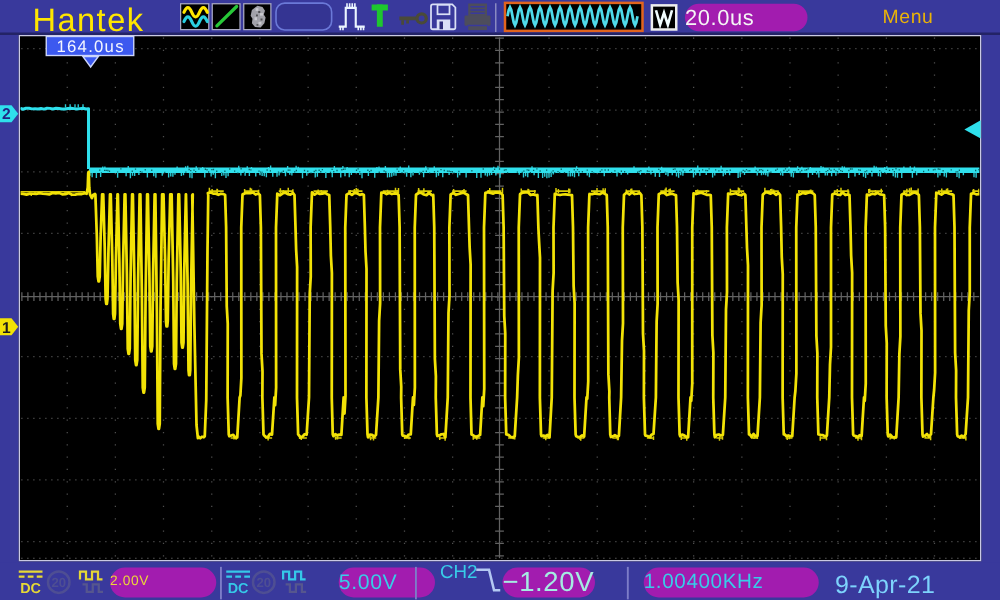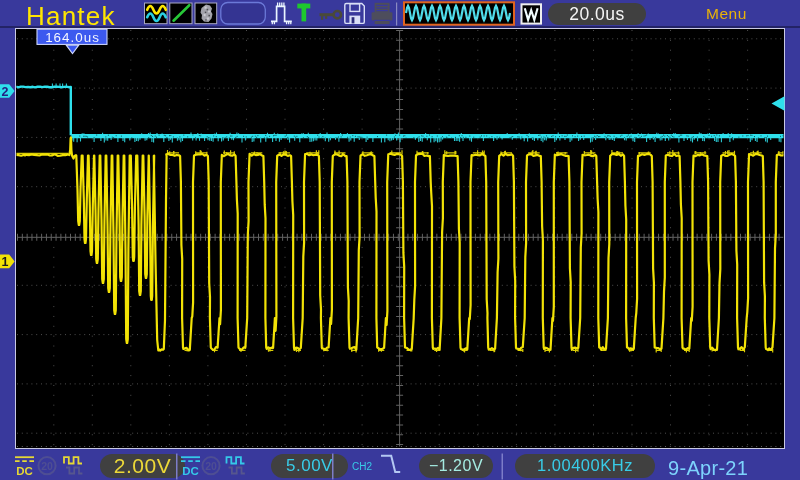--- a/index.html
+++ b/index.html
@@ -1,16 +1,16 @@
 <!DOCTYPE html>
 <html><head><meta charset="utf-8"><title>scope</title><style>
 html,body{margin:0;padding:0;width:800px;height:480px;overflow:hidden;background:#39399c;font-family:"Liberation Sans",sans-serif;-webkit-font-smoothing:antialiased;}
 *{-webkit-font-smoothing:antialiased;}
 .a{position:absolute;}
-.pill{position:absolute;background:#404040;border-radius:12px;text-align:center;}
+.pill{position:absolute;background:#a21caf;border-radius:12px;text-align:left;}
 </style></head><body>
 
 <div class="a" style="left:0;top:0;width:800px;height:26px;background:#39399c"></div>
 <div class="a" style="left:0;top:26px;width:800px;height:2px;background:#232366"></div>
 <div class="a" style="left:26px;top:1px;font-weight:normal;font-size:26px;color:#ffe600;letter-spacing:1.2px;">Hantek</div>
 <div class="pill" style="left:548px;top:2.5px;width:98px;height:22px;line-height:22px;font-size:17.5px;color:#f5f5f5;letter-spacing:0.5px;">20.0us</div>
 <div class="a" style="left:706px;top:5px;font-size:15.5px;color:#eab308;letter-spacing:0.5px;">Menu</div>
 <svg class="a" style="left:0;top:0" width="800" height="28" viewBox="0 0 800 28">
 
   <rect x="144.5" y="3" width="22.5" height="20.7" fill="#000" stroke="#a9a9c4" stroke-width="1"></rect>
@@ -145,25 +145,25 @@
   <g>
     <polygon points="0,84.2 9.2,84.2 14.6,91 9.2,97.8 0,97.8" fill="#2fe0ec"></polygon>
     <text x="5" y="95.6" font-size="12.5" font-weight="bold" fill="#232384" text-anchor="middle" font-family="Liberation Sans">2</text>
     <polygon points="0,254.6 9.2,254.6 14.6,261.4 9.2,268.2 0,268.2" fill="#f2e206"></polygon>
     <text x="5" y="266" font-size="12.5" font-weight="bold" fill="#1c1c1c" text-anchor="middle" font-family="Liberation Sans">1</text>
     <polygon points="784.5,96.2 784.5,110.8 771.5,103.5" fill="#2fe0ec"></polygon>
   </g>
 </svg>
 
 <div class="a" style="left:0;top:450px;width:800px;height:30px;background:#39399c"></div>
-<div class="pill" style="left:100px;top:454px;width:85px;height:23.5px;line-height:23.5px;font-size:21px;color:#ecd838;letter-spacing:0.5px;">2.00V</div>
+<div class="pill" style="left:88px;top:454px;width:85px;height:23.5px;line-height:23.5px;font-size:11px;color:#ecd838;letter-spacing:0.5px;">2.00V</div>
 <div class="pill" style="left:251px;top:454px;width:77px;height:23.5px;line-height:23.5px;font-size:17px;color:#38cce8;letter-spacing:0.5px;margin-left:20px;">5.00V</div>
-<div class="pill" style="left:419px;top:454px;width:74px;height:23.5px;line-height:23.5px;font-size:16px;color:#a5ece2;letter-spacing:0.5px;">−1.20V</div>
+<div class="pill" style="left:402px;top:454px;width:74px;height:23.5px;line-height:23.5px;font-size:22px;color:#a5ece2;letter-spacing:0.5px;">−1.20V</div>
 <div class="pill" style="left:515px;top:454px;width:140px;height:23.5px;line-height:23.5px;font-size:16.5px;color:#38cce8;letter-spacing:0.5px;">1.00400KHz</div>
-<div class="a" style="left:352px;top:461px;font-size:10px;color:#38cce8;">CH2</div>
+<div class="a" style="left:352px;top:449px;font-size:15px;color:#38cce8;">CH2</div>
 <div class="a" style="left:668px;top:457px;font-size:20px;color:#7dd3fc;letter-spacing:0.3px;">9-Apr-21 11:11</div>
 <svg class="a" style="left:0;top:450px" width="800" height="30" viewBox="0 0 800 30">
 
   <g stroke="#e6d835" stroke-width="1.8" fill="none">
     <line x1="15" y1="7.2" x2="34" y2="7.2"></line>
     <path d="M15,11.2 h4.6 M22.2,11.2 h4.6 M29.4,11.2 h4.6"></path>
   </g>
   <text x="24.5" y="24.5" font-size="11.5" font-weight="bold" fill="#e6d835" text-anchor="middle" font-family="Liberation Sans">DC</text>
   <circle cx="47" cy="15.7" r="8.6" fill="none" stroke="#4e4e93" stroke-width="2"></circle>
   <text x="47" y="19.7" font-size="10.5" font-weight="bold" fill="#4e4e93" text-anchor="middle" font-family="Liberation Sans">20</text>

